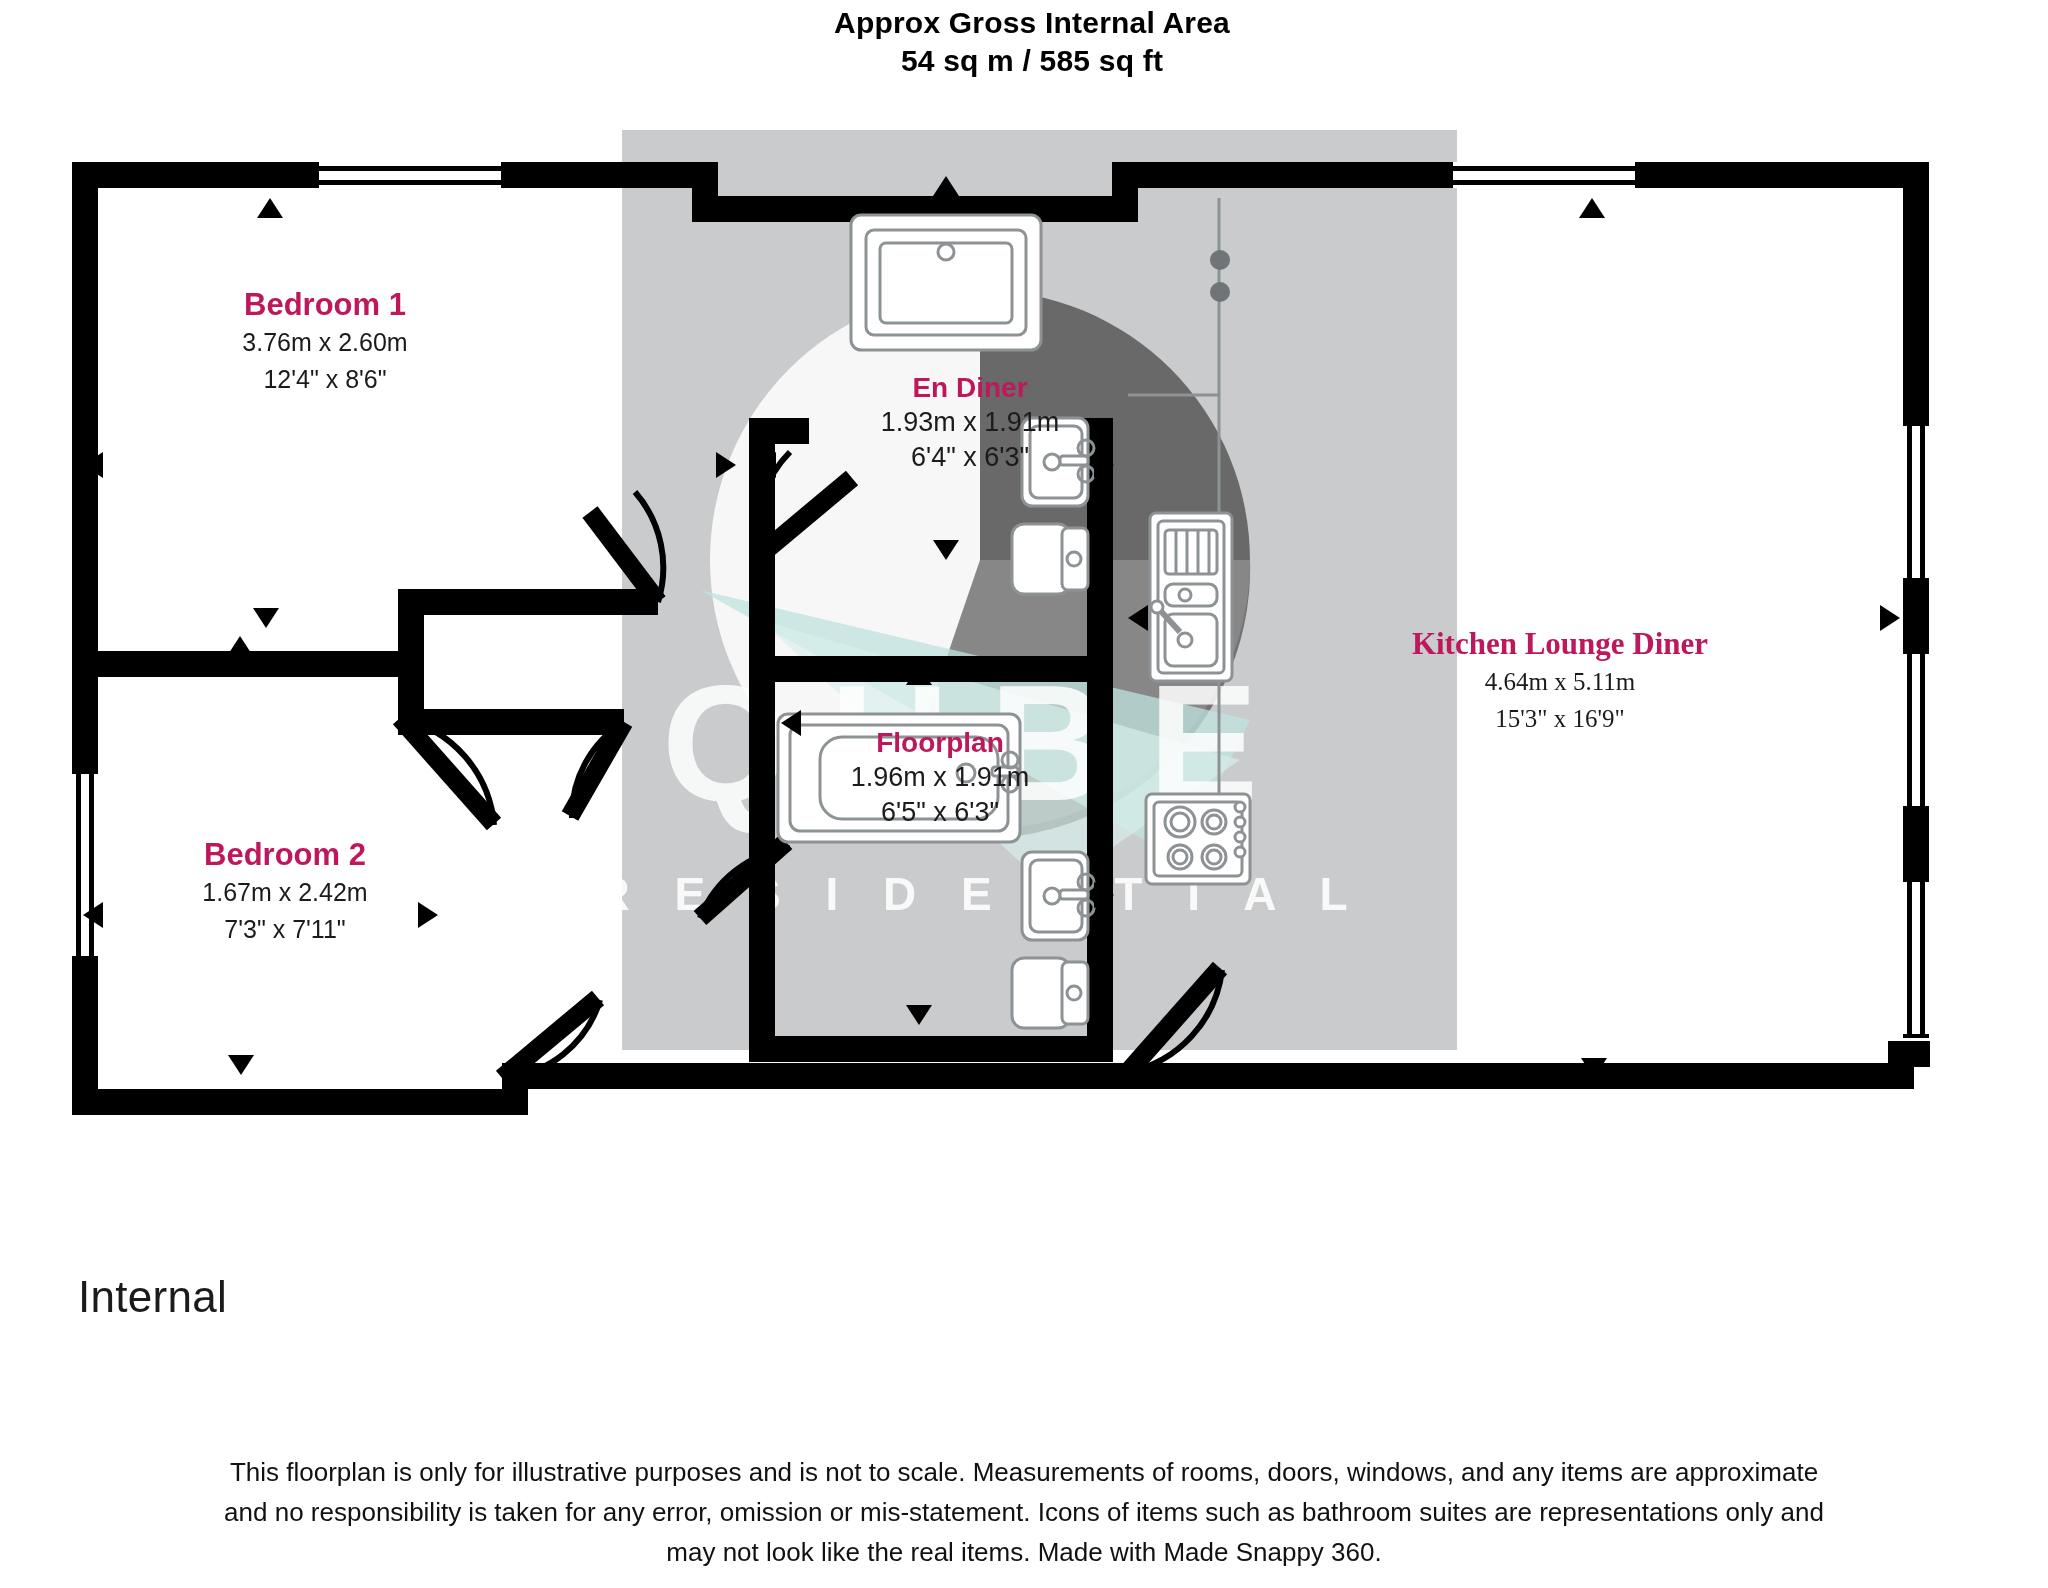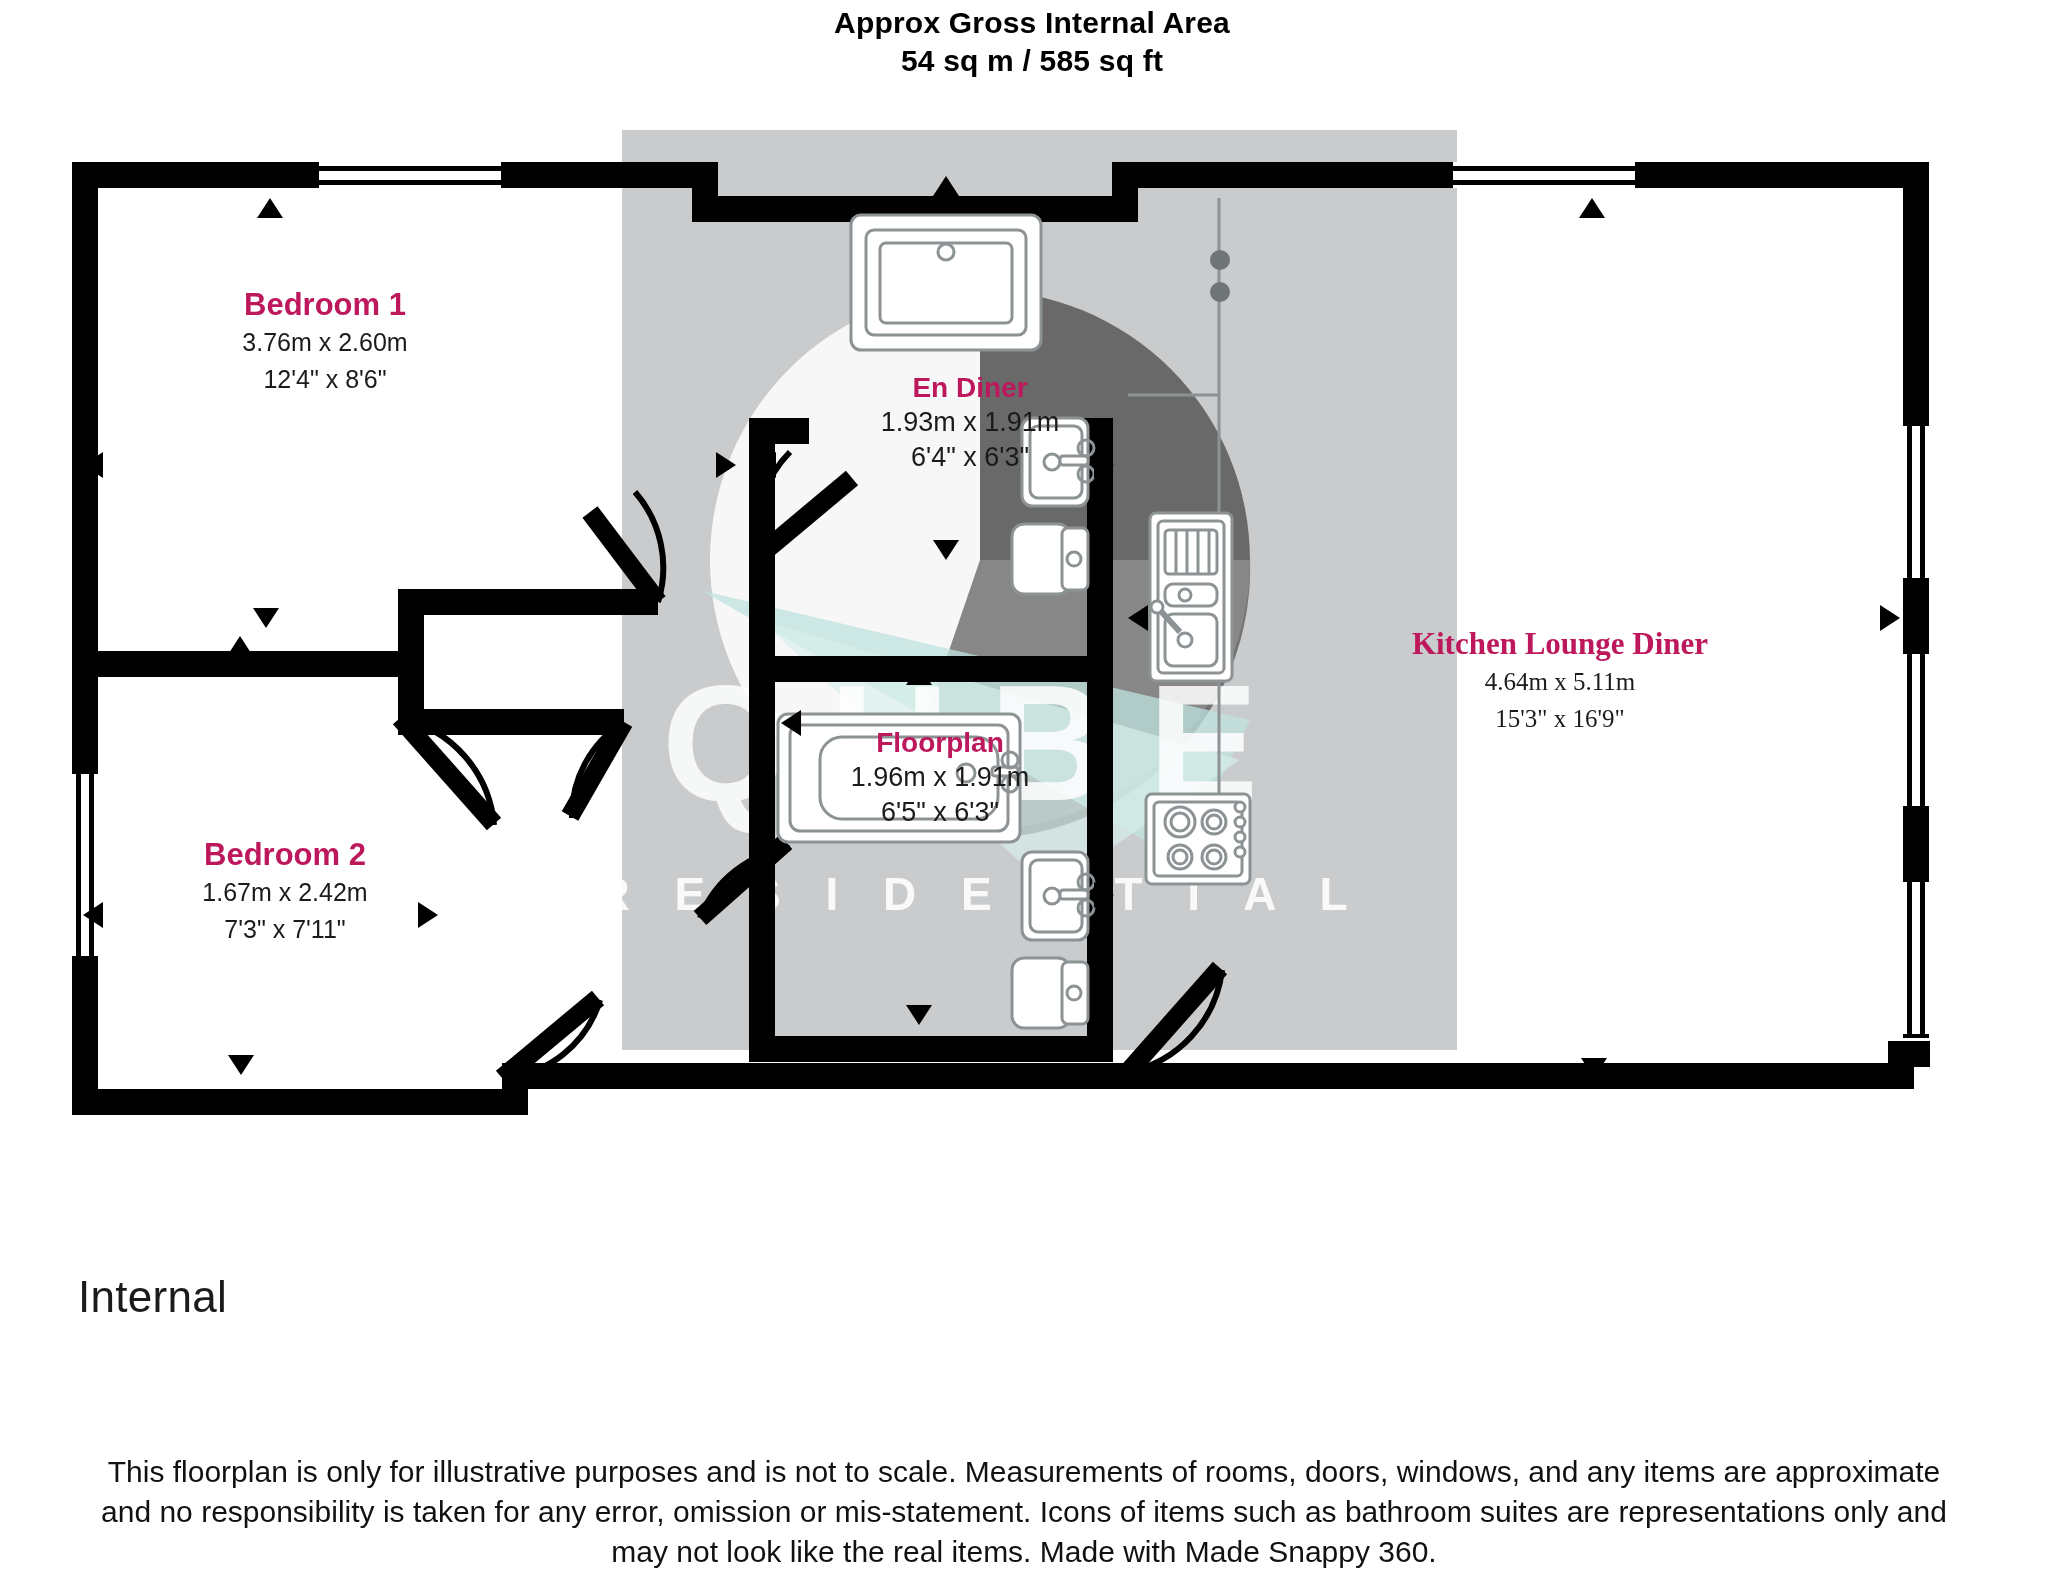--- a/index.html
+++ b/index.html
@@ -83,21 +83,21 @@
     letter-spacing: 0.3px;
   }
 
   
   .footer {
     position: absolute;
     left: 0;
     top: 1452px;
     width: 2048px;
     text-align: center;
-    font-size: 30px;
+    font-size: 26px;
     line-height: 40px;
     color: #111;
     padding: 0 18px;
     box-sizing: border-box;
   }
   .footer-line { display: block; white-space: nowrap; }
 </style>
 </head>
 <body>
 

